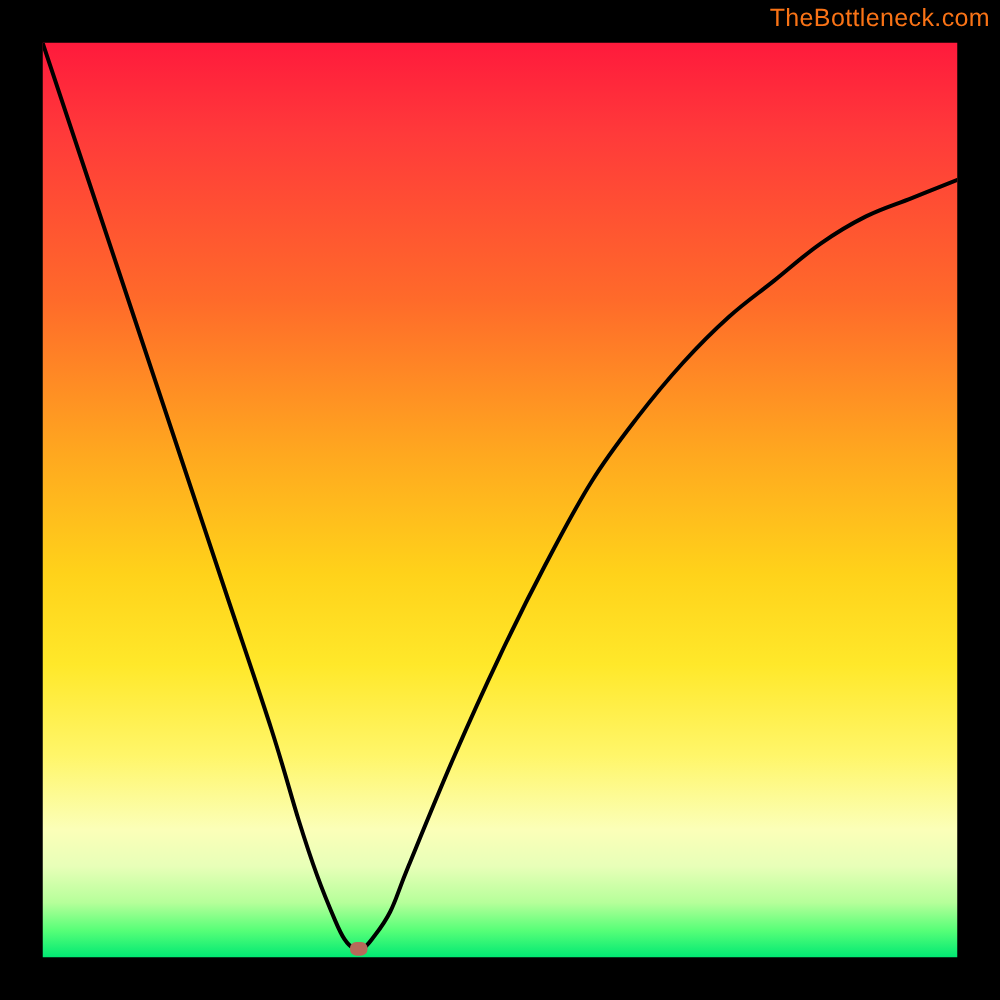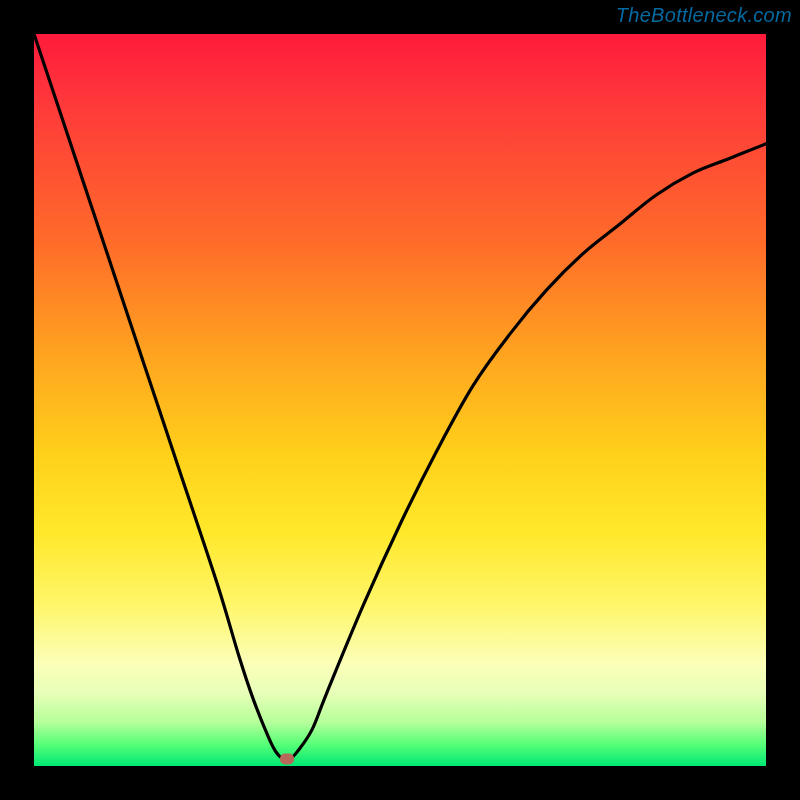--- a/index.html
+++ b/index.html
@@ -42,26 +42,25 @@
       #e8ffb8 90%,
       #b6ff9a 94%,
       #58ff78 97%,
       #00e873 100%
     );
   }
   .watermark {
     position: absolute;
     top: 4px;
     right: 8px;
-    color: #0369a1;
+    color: #f97316;
     font-size: 20px;
     font-weight: 500;
     letter-spacing: 0.3px;
     z-index: 5;
-    font-style: italic;
   }
   svg.curve {
     position: absolute;
     inset: 0;
     width: 100%;
     height: 100%;
   }
   .marker {
     position: absolute;
     width: 14px;

